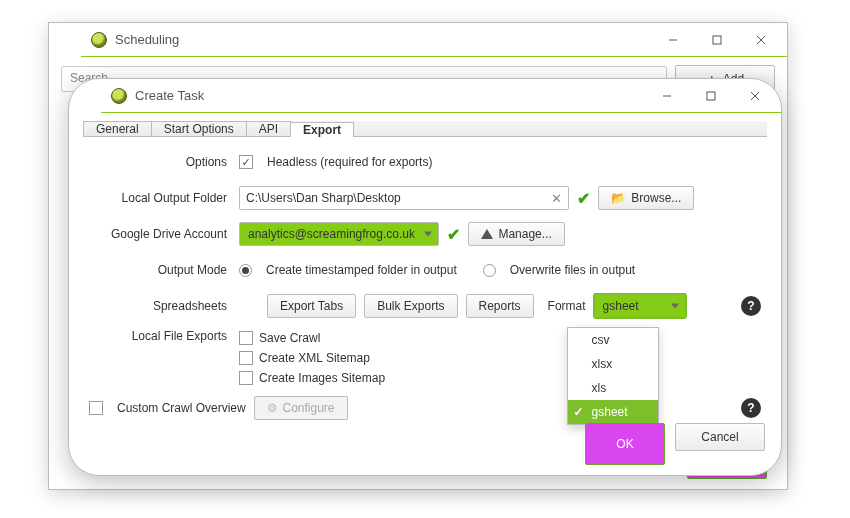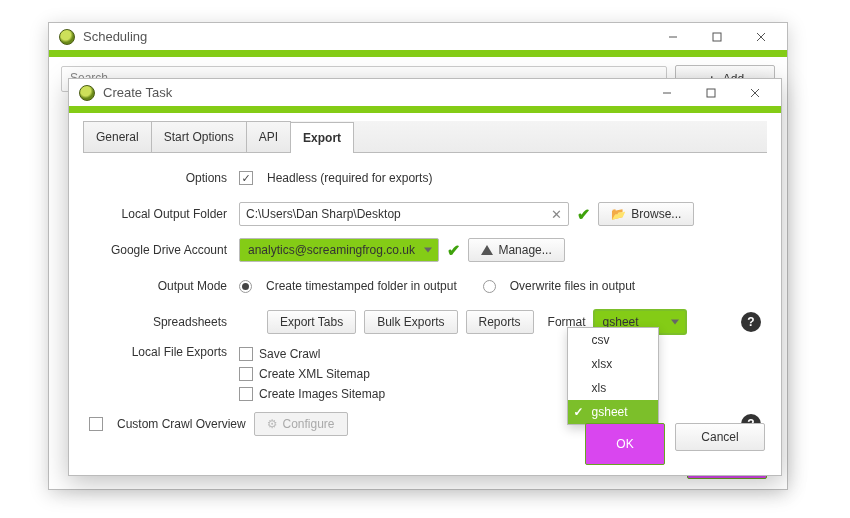--- a/index.html
+++ b/index.html
@@ -18,26 +18,27 @@
     position: absolute;
     background: #fff;
     border: 1px solid #bbb;
     box-shadow: 0 6px 24px rgba(0,0,0,0.25);
   }
   .win-bg {
     top: 22px; left: 48px; width: 740px; height: 468px;
     box-shadow: 0 4px 18px rgba(0,0,0,0.18);
   }
   .win-fg {
-    top: 78px; left: 68px; width: 714px; height: 398px;
+    top: 78px; left: 68px; width: 714px; height: 398px; border-radius: 31px;
   }
   .titlebar {
     display: flex; align-items: center;
     height: 34px; padding: 0 4px 0 10px;
-    border-bottom: 7px solid #84cc16;
+    border-bottom: 1px solid #84cc16;
+    margin-left: 32px;
   }
   .titlebar .app-icon {
     width: 16px; height: 16px; margin-right: 8px;
     background: radial-gradient(circle at 40% 35%, #cde05a 0 40%, #6b8a1a 60%);
     border-radius: 50%;
     border: 1px solid #4a5c12;
   }
   .titlebar .title { flex: 1; color: #555; font-size: 13px; }
   .winbtns { display:flex; }
   .winbtn {
@@ -63,21 +64,21 @@
     background:#d946ef; color:#fff; border:1px solid #68a523; border-radius:2px;
     display:inline-flex; align-items:center; justify-content:center;
   }
   
   .fg-body { padding: 0 14px 8px 14px; }
   .tabs {
     display:flex; border-bottom:1px solid #bbb; margin-top:8px;
     background: linear-gradient(#f4f4f4,#ececec);
   }
   .tab {
-    padding:8px 12px; border:1px solid #bbb; border-bottom:none; margin-right:-1px;
+    padding:0 12px; border:1px solid #bbb; border-bottom:none; margin-right:-1px;
     background: linear-gradient(#f6f6f6,#e9e9e9);
     color:#333;
   }
   .tab.active { background:#fff; position:relative; top:1px; font-weight:600; }
   .form { padding: 12px 6px 0 6px; }
   .row { display:flex; align-items:center; margin-bottom:10px; min-height:26px; }
   .row-top { align-items:flex-start; }
   .lbl { width:150px; text-align:right; padding-right:12px; color:#333; }
   .ctrls { display:flex; align-items:center; gap:8px; flex-wrap:wrap; }
   .chk {

